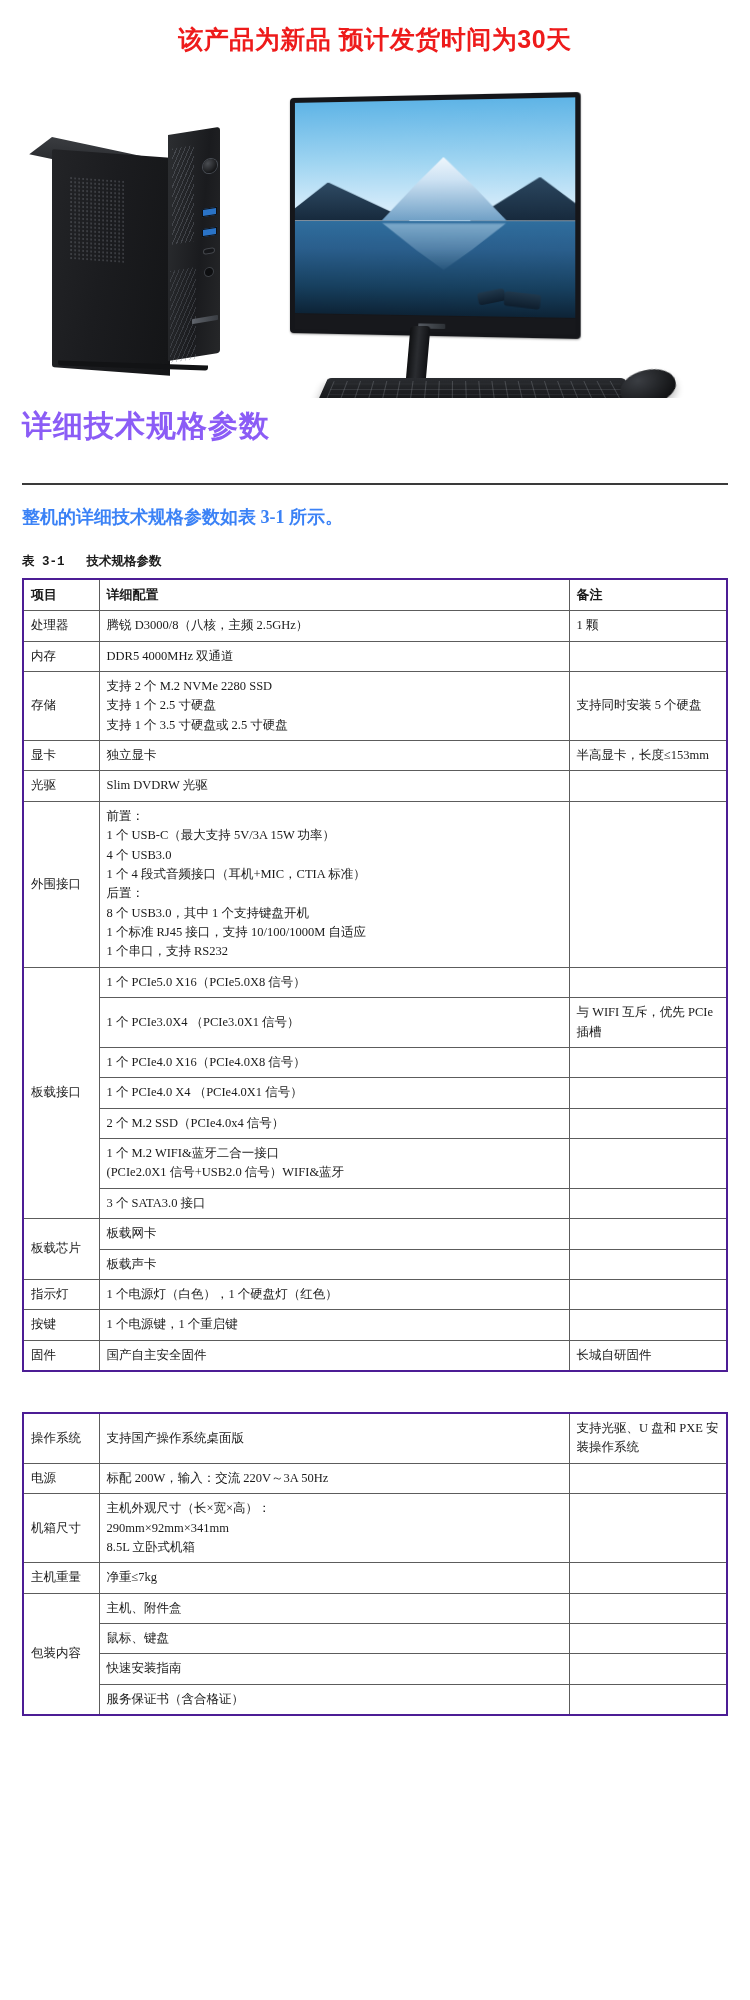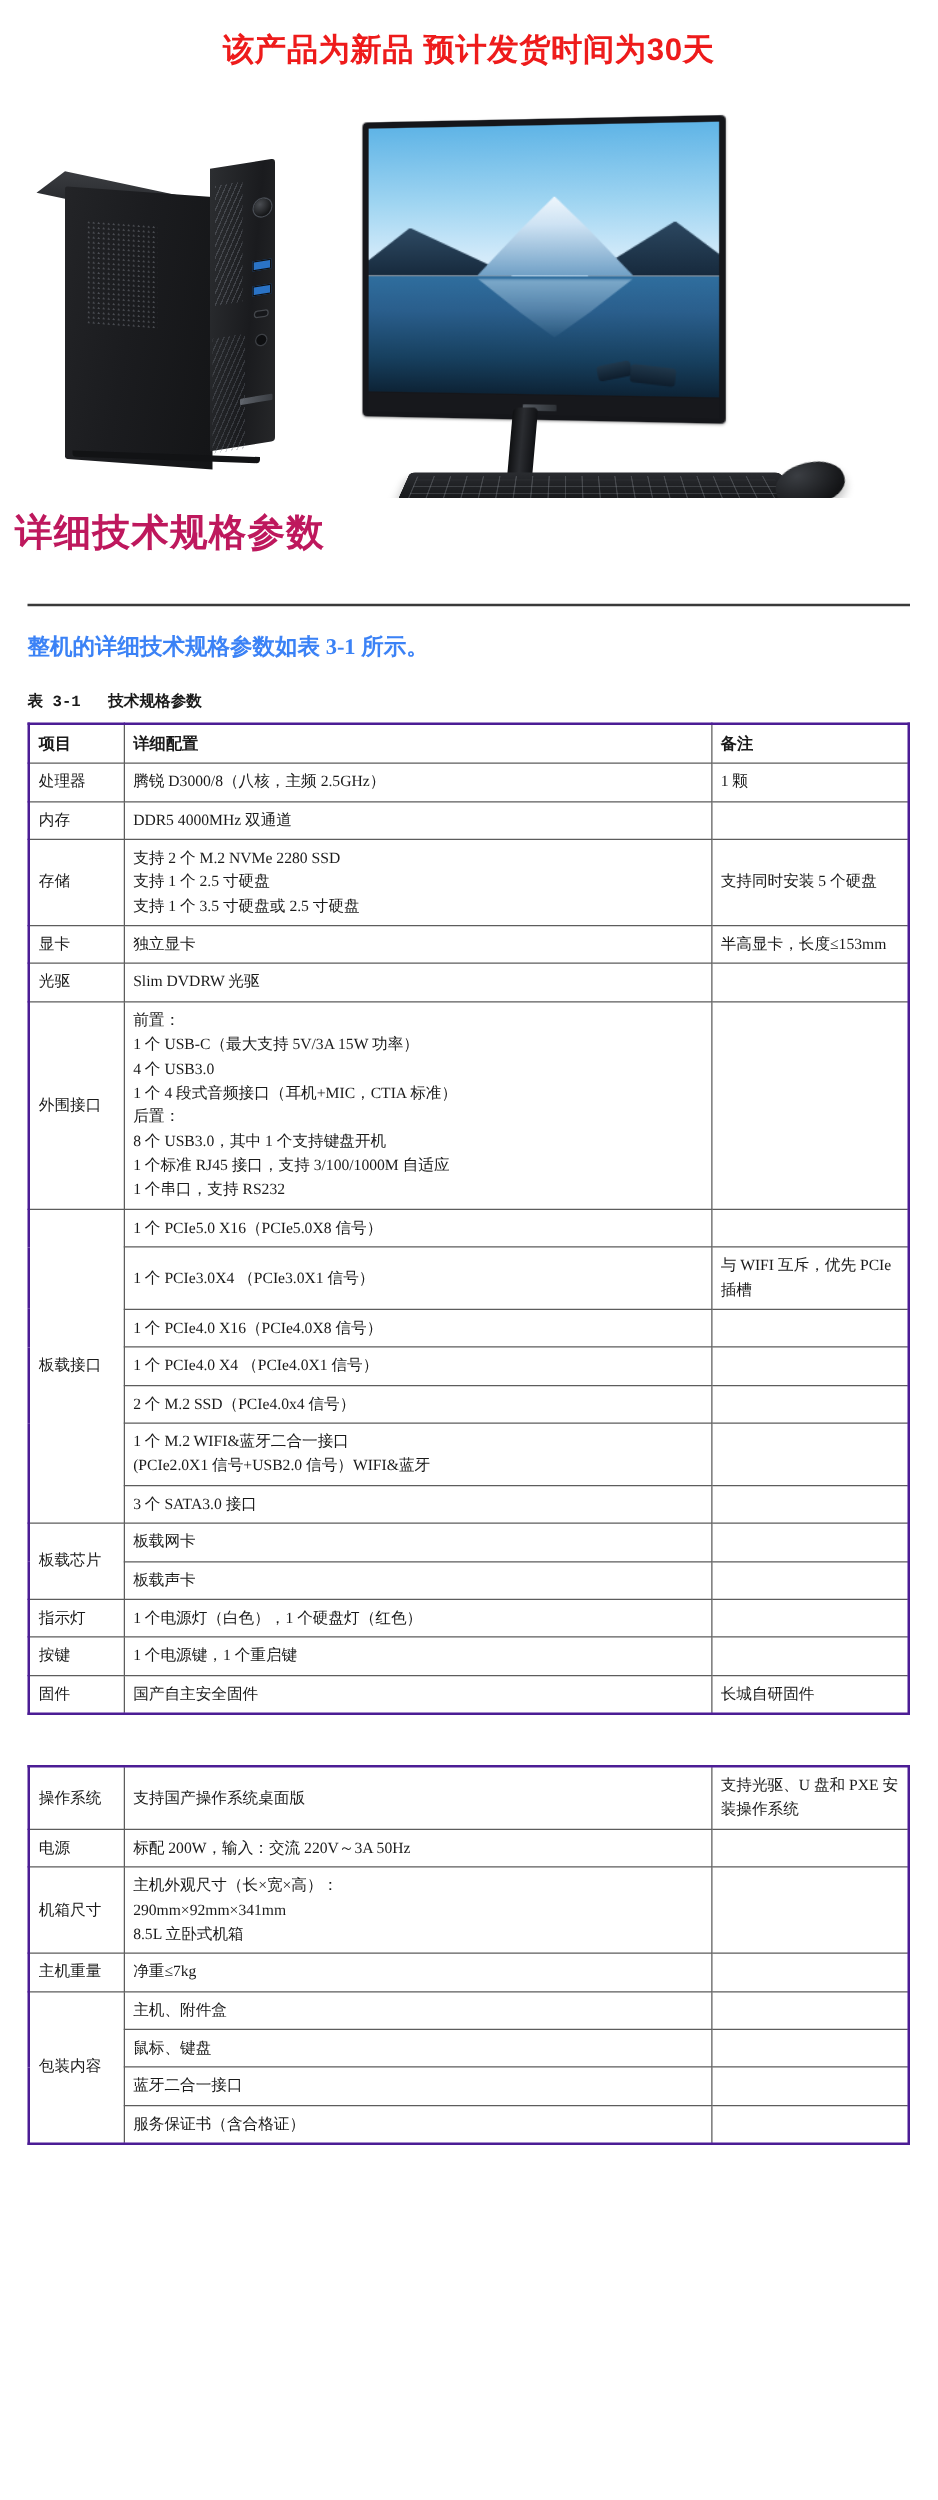--- a/index.html
+++ b/index.html
@@ -288,22 +288,22 @@
     border-radius: 50% 50% 45% 45%;
     transform: rotate(-13deg);
     box-shadow: 0 5px 7px rgba(0,0,0,.22);
   }
 
   
   .section-title {
     font-family: "Liberation Sans", "DejaVu Sans", sans-serif;
     font-weight: bold;
     font-size: 30px;
-    color: #be185d;
-    padding: 8px 0 0 12px;
+    color: #8b5cf6;
+    padding: 8px 0 0 22px;
     letter-spacing: 1px;
   }
   .rule {
     margin: 36px 22px 0 22px;
     border-top: 2px solid #3a3a3a;
   }
   .intro {
     font-size: 18px;
     padding: 20px 0 0 22px;
     color: #3b82f6;
@@ -461,21 +461,21 @@
       </tr>
       <tr>
         <td class="item-cell">外围接口</td>
         <td class="multi">
           <div>前置：</div>
           <div>1 个 USB-C（最大支持 5V/3A 15W 功率）</div>
           <div>4 个 USB3.0</div>
           <div>1 个 4 段式音频接口（耳机+MIC，CTIA 标准）</div>
           <div>后置：</div>
           <div>8 个 USB3.0，其中 1 个支持键盘开机</div>
-          <div>1 个标准 RJ45 接口，支持 3/100/1000M 自适应</div>
+          <div>1 个标准 RJ45 接口，支持 10/100/1000M 自适应</div>
           <div>1 个串口，支持 RS232</div>
         </td>
         <td></td>
       </tr>
       <tr>
         <td class="item-cell" rowspan="7">板载接口</td>
         <td>
           <div>1 个 PCIe5.0 X16（PCIe5.0X8 信号）</div>
         </td>
         <td></td>
@@ -601,21 +601,21 @@
         <td></td>
       </tr>
       <tr>
         <td>
           <div>鼠标、键盘</div>
         </td>
         <td></td>
       </tr>
       <tr>
         <td>
-          <div>蓝牙二合一接口</div>
+          <div>快速安装指南</div>
         </td>
         <td></td>
       </tr>
       <tr>
         <td>
           <div>服务保证书（含合格证）</div>
         </td>
         <td></td>
       </tr>
     </tbody>

